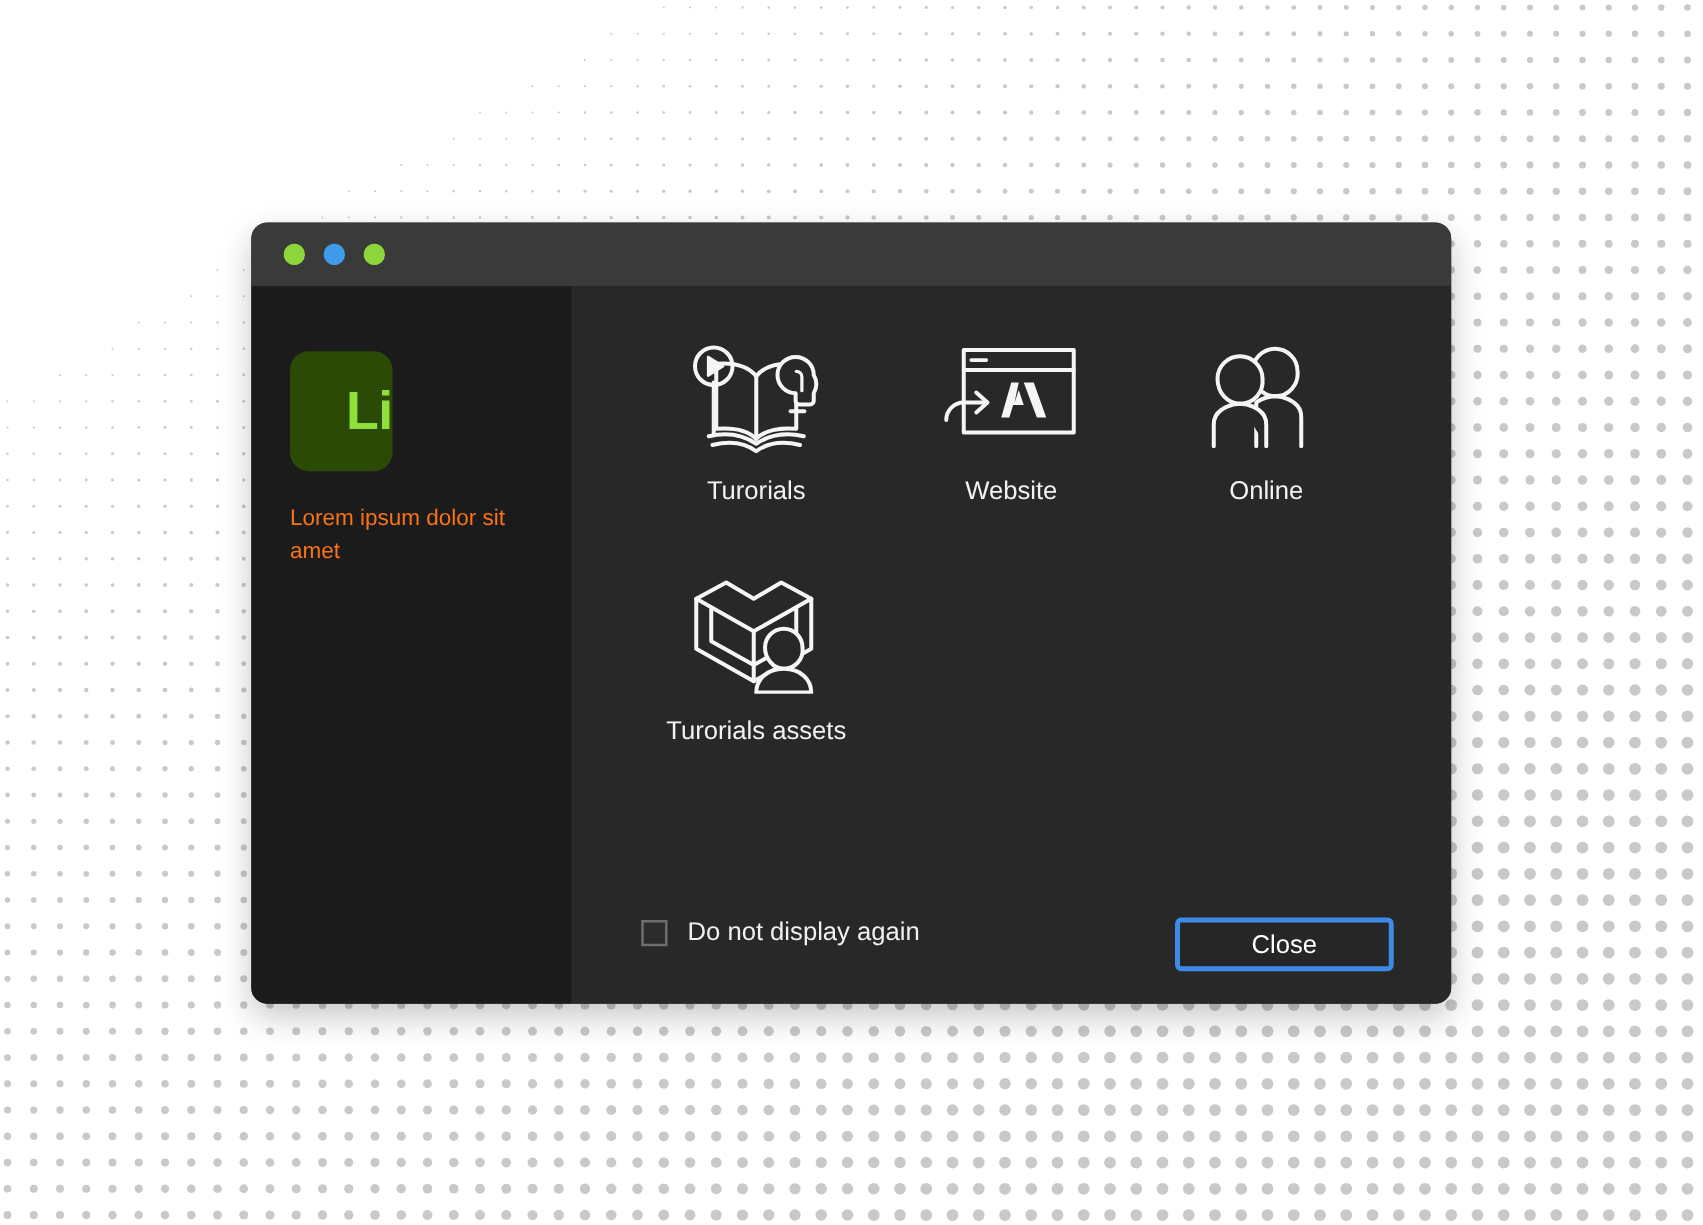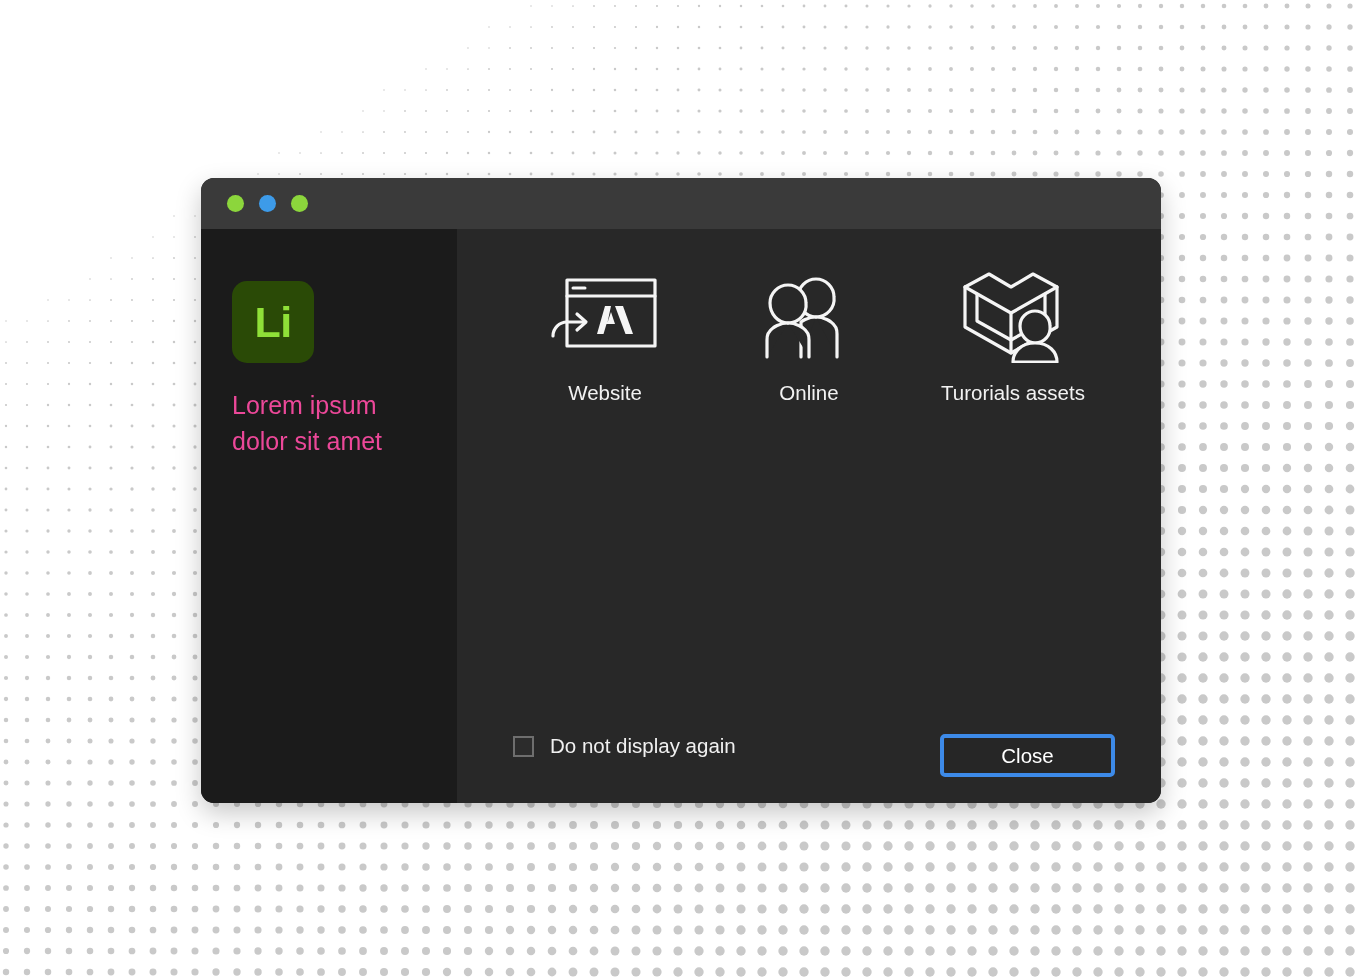--- a/index.html
+++ b/index.html
@@ -71,38 +71,38 @@
   
   #sidebar {
     width: 256px;
     min-width: 256px;
     background: #1b1b1b;
     box-sizing: border-box;
     padding: 52px 30px 0 31px;
   }
   #app-logo {
     width: 82px;
-    height: 82px;
+    height: 96px;
     border-radius: 15px;
     background: #2a4a06;
     display: flex;
     align-items: center;
-    justify-content: center;
+    justify-content: flex-end;
     margin-bottom: 25px;
   }
   #app-logo-text {
     color: #8fe038;
     font-size: 43px;
     font-weight: bold;
     letter-spacing: -0.5px;
     line-height: 1;
   }
   #app-subtitle {
-    color: #ec4899;
-    font-size: 25px;
+    color: #f97316;
+    font-size: 18px;
     line-height: 1.42;
     font-weight: 400;
   }
 
   
   #main-panel {
     flex: 1;
     background: #282828;
     display: flex;
     flex-direction: column;
@@ -3173,20 +3173,38 @@
       <div id="app-logo" style="background: rgb(42, 74, 6);">
         <span id="app-logo-text" style="color: rgb(143, 224, 56);">Li</span>
       </div>
       <div id="app-subtitle">Lorem ipsum dolor sit amet</div>
     </aside>
 
     <section id="main-panel">
 
       <div id="shortcut-grid">
 
+        <div class="shortcut">
+          <div class="shortcut-icon">
+            <svg width="118" height="92" viewBox="0 0 118 92" fill="none" stroke="#f5f5f5" stroke-width="3.2" stroke-linejoin="round" stroke-linecap="round">
+              <circle cx="25" cy="22" r="15"></circle>
+              <path d="M20.5 14.5 L32.5 22 L20.5 29.5 Z" fill="#f5f5f5" stroke-width="2"></path>
+              <path d="M25 35 L25 76"></path>
+              <path d="M59 30 C52 21 40 19 27 20 L27 72 C40 71 52 73 59 80"></path>
+              <path d="M59 30 C66 21 78 19 91 20 L91 72 C78 71 66 73 59 80"></path>
+              <path d="M59 30 L59 80"></path>
+              <path d="M21 78 C38 74 50 78 59 84 C68 78 80 74 97 78"></path>
+              <path d="M24 85 C40 81 51 84 59 90 C67 84 78 81 94 85"></path>
+              <path d="M105 29 a14.5 14.5 0 1 0 -14.5 14.5 l0 6 a3 3 0 0 0 3 3 l8.5 0 a3 3 0 0 0 3 -3 l0 -6 A14.5 14.5 0 0 0 105 29 Z" fill="#282828"></path>
+              <path d="M86.5 58 l11 0"></path>
+              <path d="M91 26 a4.5 4.5 0 0 1 4.5 4.5 l0 11" stroke-width="2.6"></path>
+            </svg>
+          </div>
+          <div class="shortcut-label">Turorials</div>
+        </div>
 
 
 
         <div class="shortcut">
           <div class="shortcut-icon">
             <svg width="112" height="86" viewBox="0 0 112 86" fill="none" stroke="#f5f5f5" stroke-width="3.2" stroke-linejoin="round" stroke-linecap="round">
               <rect x="18" y="6" width="88" height="66"></rect>
               <path d="M18 22 L106 22"></path>
               <path d="M24 14 L36 14" stroke-width="3"></path>
               <path d="M56 32 L48 60 L54.5 60 L57.5 50 L66 50 L62 38 L58.5 48.5 L62 32 Z" fill="#f5f5f5" stroke="none"></path>

